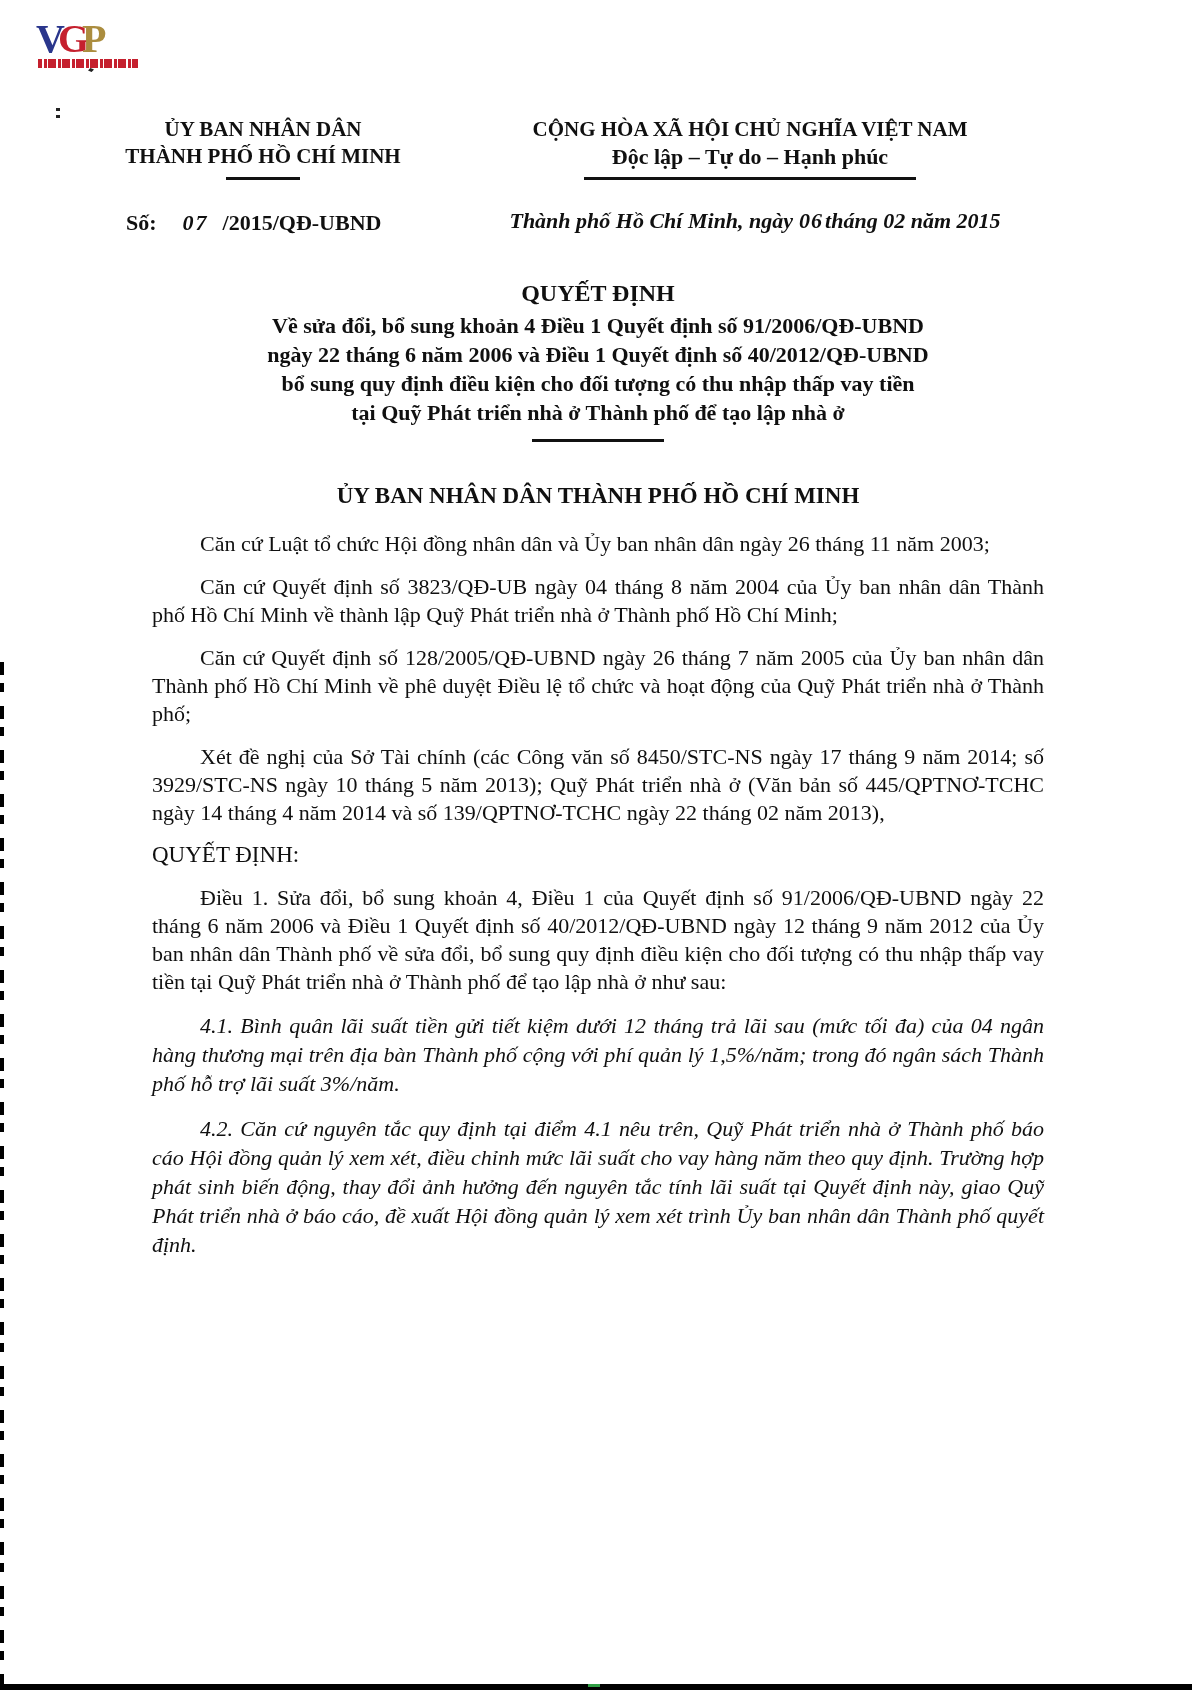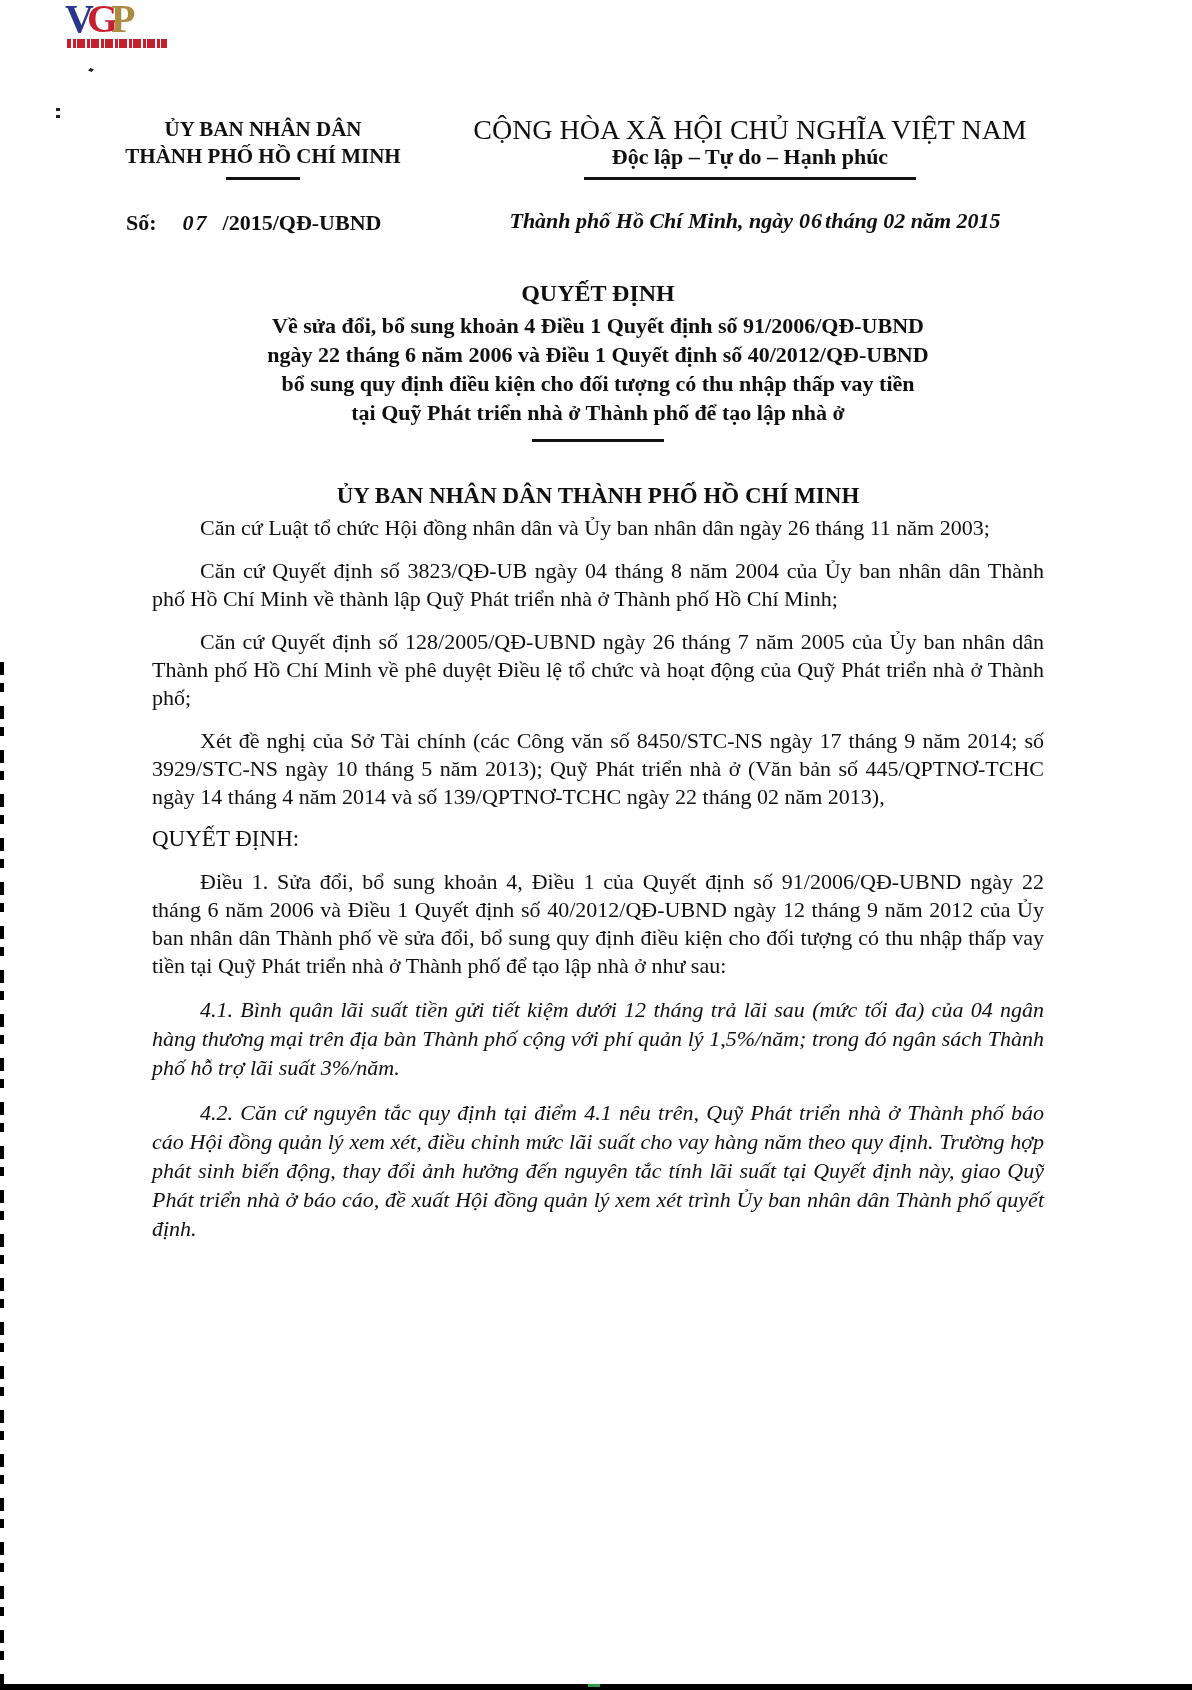--- a/index.html
+++ b/index.html
@@ -7,21 +7,21 @@
     width:1192px;height:1690px;
     background:#ffffff;
     font-family:"Liberation Serif", serif;
     color:#101010;
     position:relative;
     overflow:hidden;
   }
   .page{position:absolute;inset:0;background:#fff;}
 
   
-  .logo{position:absolute;left:36px;top:0;width:110px;margin-left:29px;}
+  .logo{position:absolute;left:36px;top:20px;width:110px;}
   .logo-letters{
     font-weight:bold;font-size:40px;line-height:38px;
     letter-spacing:-7px;
     font-family:"Liberation Serif", serif;
   }
   .logo-letters .v{color:#2a368c;}
   .logo-letters .g{color:#c5202e;}
   .logo-letters .p{color:#ab8d3f;}
   .logo-banner{
     margin-top:1px;margin-left:2px;
@@ -46,37 +46,37 @@
   .hdr-left{position:absolute;left:108px;top:116px;width:310px;text-align:center;}
   .hdr-left .l1{font-weight:bold;font-size:21px;line-height:27px;}
   .hdr-left .l2{font-weight:bold;font-size:21px;line-height:27px;}
   .hdr-left .rule{width:74px;height:3px;background:#111;margin:7px auto 0;}
   .doc-number{
     position:absolute;left:126px;top:210px;width:340px;
     font-size:22px;font-weight:bold;
   }
   .doc-number .hand{font-style:italic;margin:0 14px 0 26px;letter-spacing:2px;}
   .hdr-right{position:absolute;left:455px;top:116px;width:590px;text-align:center;}
-  .hdr-right .l1{font-weight:normal;font-size:28px;line-height:27px;}
+  .hdr-right .l1{font-weight:bold;font-size:21px;line-height:27px;}
   .hdr-right .l2{font-weight:bold;font-size:22px;line-height:28px;}
   .hdr-right .rule{width:332px;height:3px;background:#111;margin:6px auto 0;}
   .date-line{
     position:absolute;left:455px;top:208px;width:600px;text-align:center;
     font-style:italic;font-weight:bold;font-size:22px;
   }
   .date-line .hand{margin:0 2px 0 6px;letter-spacing:1px;}
 
   
   .content{position:absolute;left:152px;top:268px;width:892px;}
   .title-heading{text-align:center;font-weight:bold;font-size:24px;line-height:30px;margin:10px 0 3px;}
   .subtitle{text-align:center;font-weight:bold;font-size:22px;line-height:29px;}
   .title-rule{width:132px;height:3px;background:#111;margin:12px auto 0;}
   .issuer{
     text-align:center;font-weight:bold;font-size:23px;line-height:28px;
-    margin:40px 0 4px;
+    margin:40px 0 20px;
   }
   p.body{
     margin:0 0 15px;font-size:22px;line-height:28px;
     text-align:justify;text-indent:48px;
   }
   .decision-heading{font-weight:normal;font-size:23px;margin:9px 0 16px;}
   p.quoted{
     margin:0 0 16px;font-size:22px;line-height:29px;
     text-align:justify;text-indent:48px;font-style:italic;
   }

